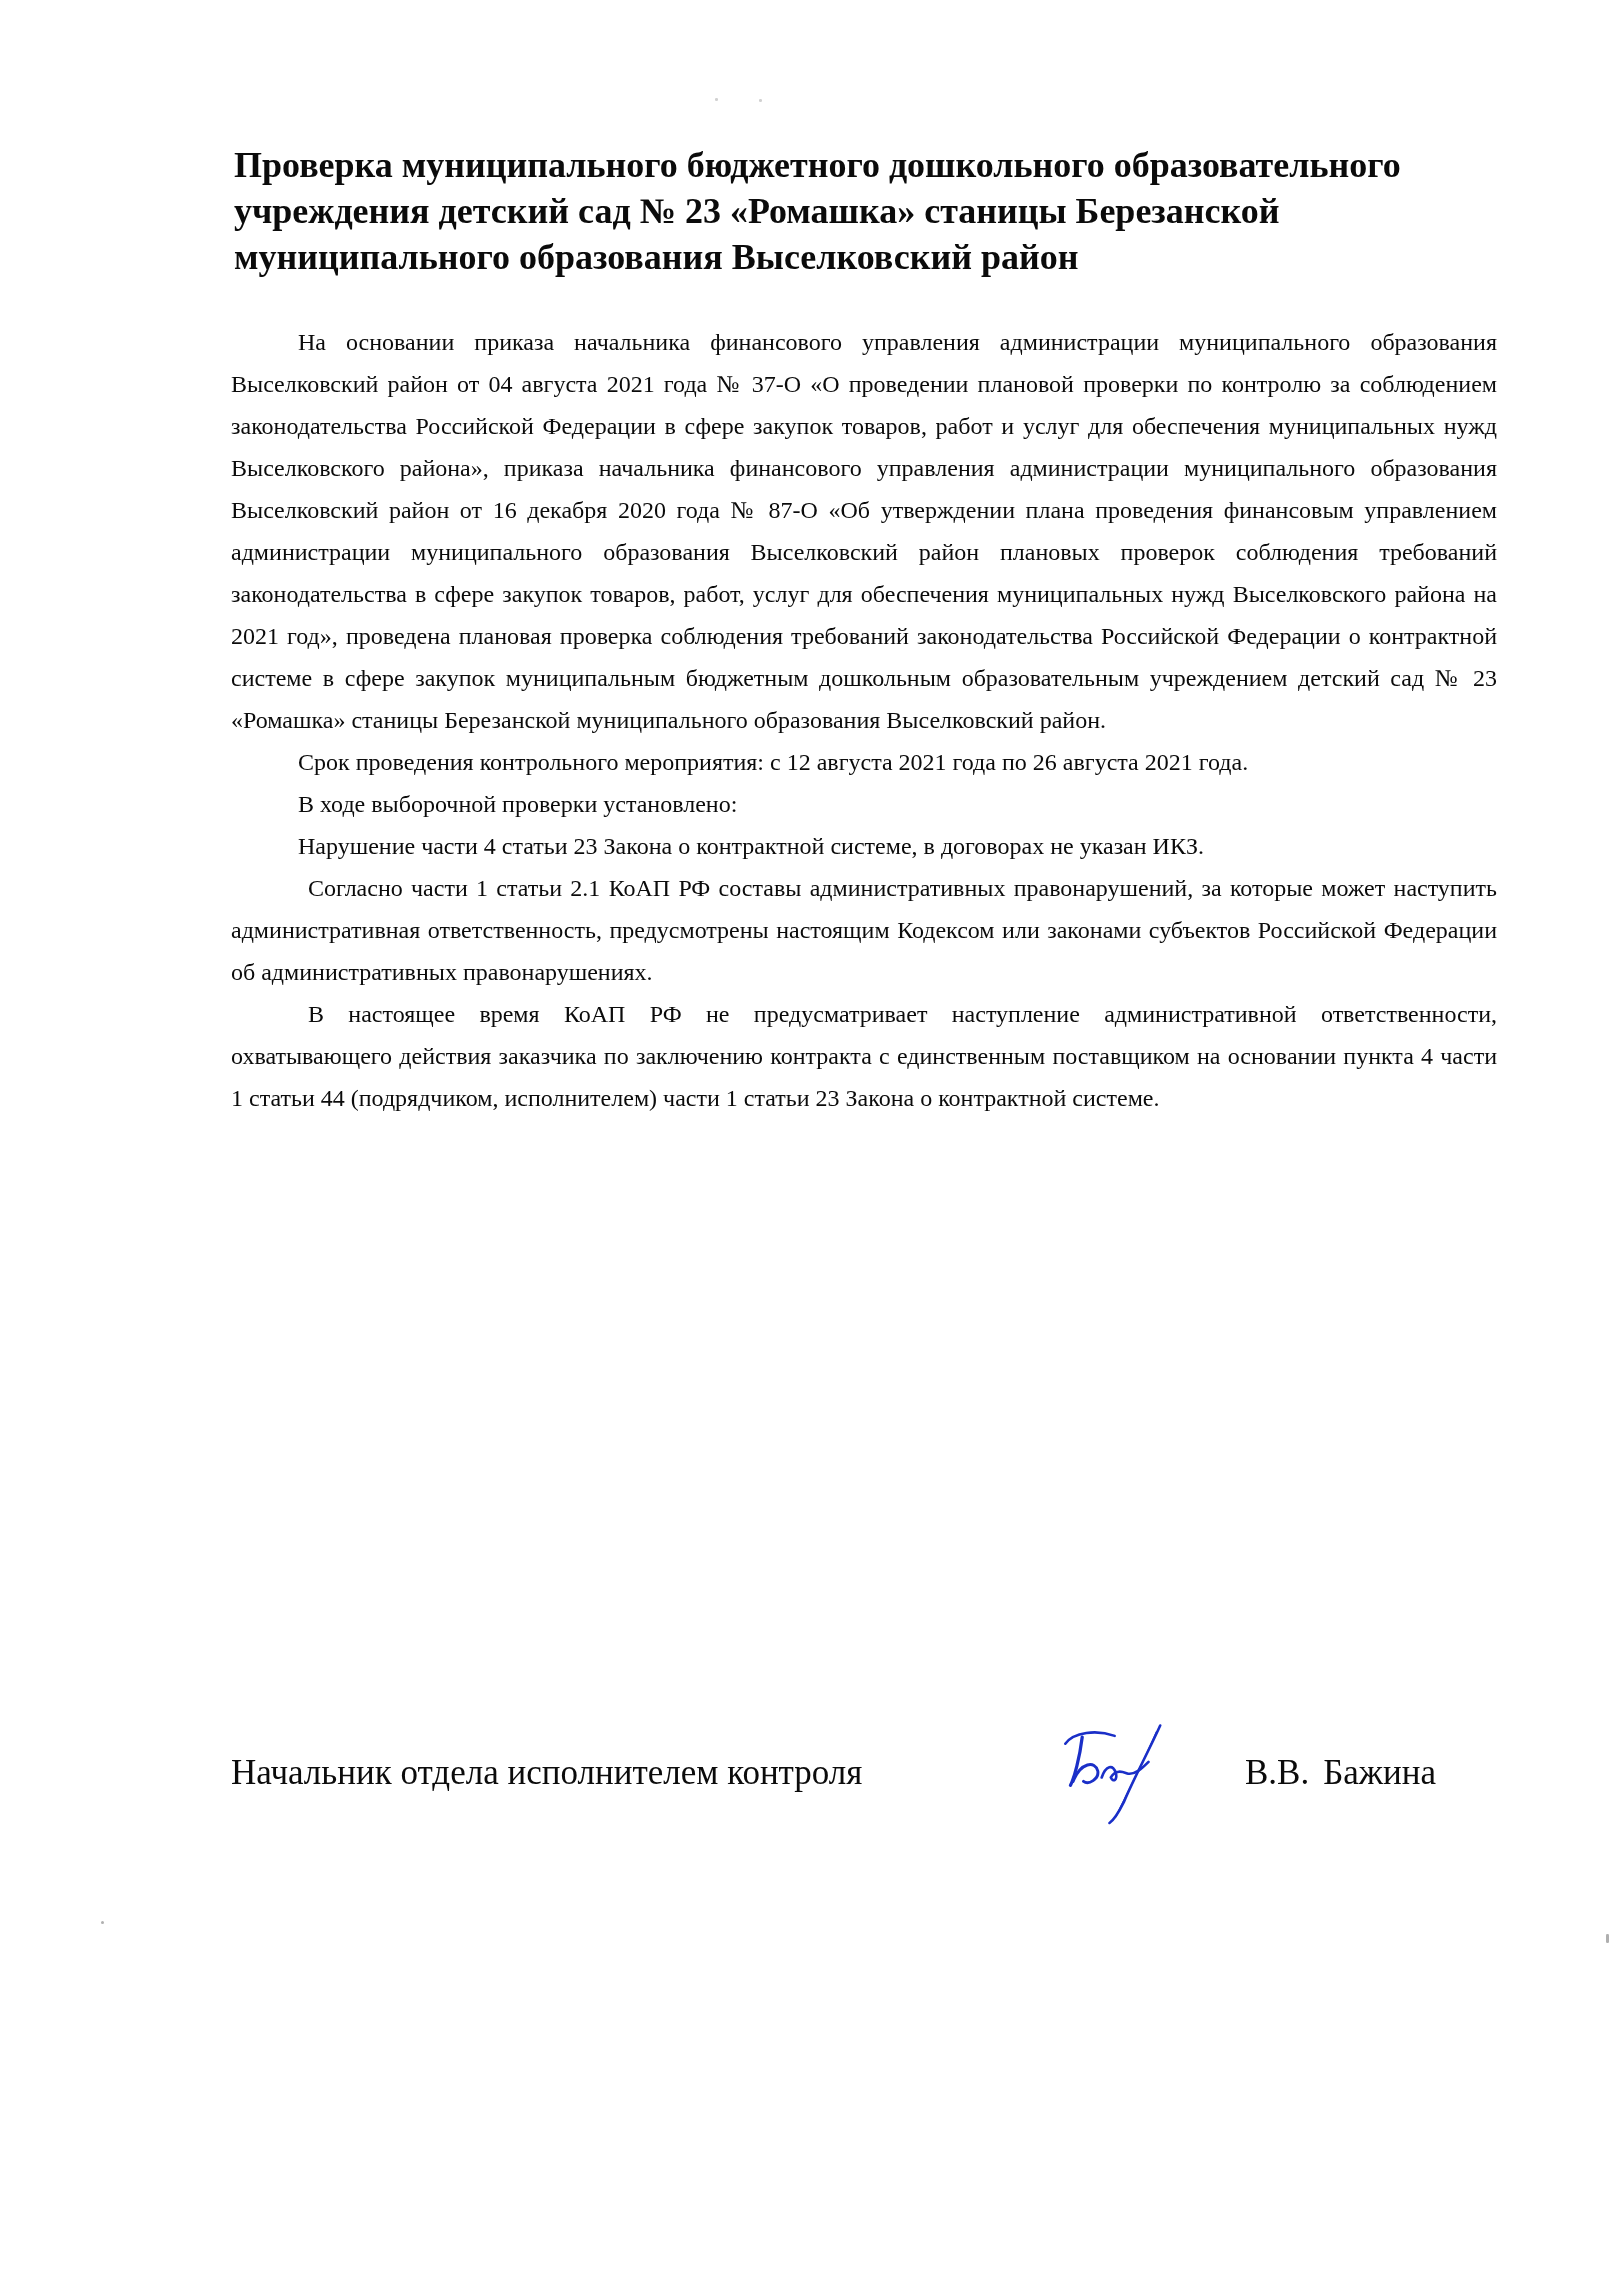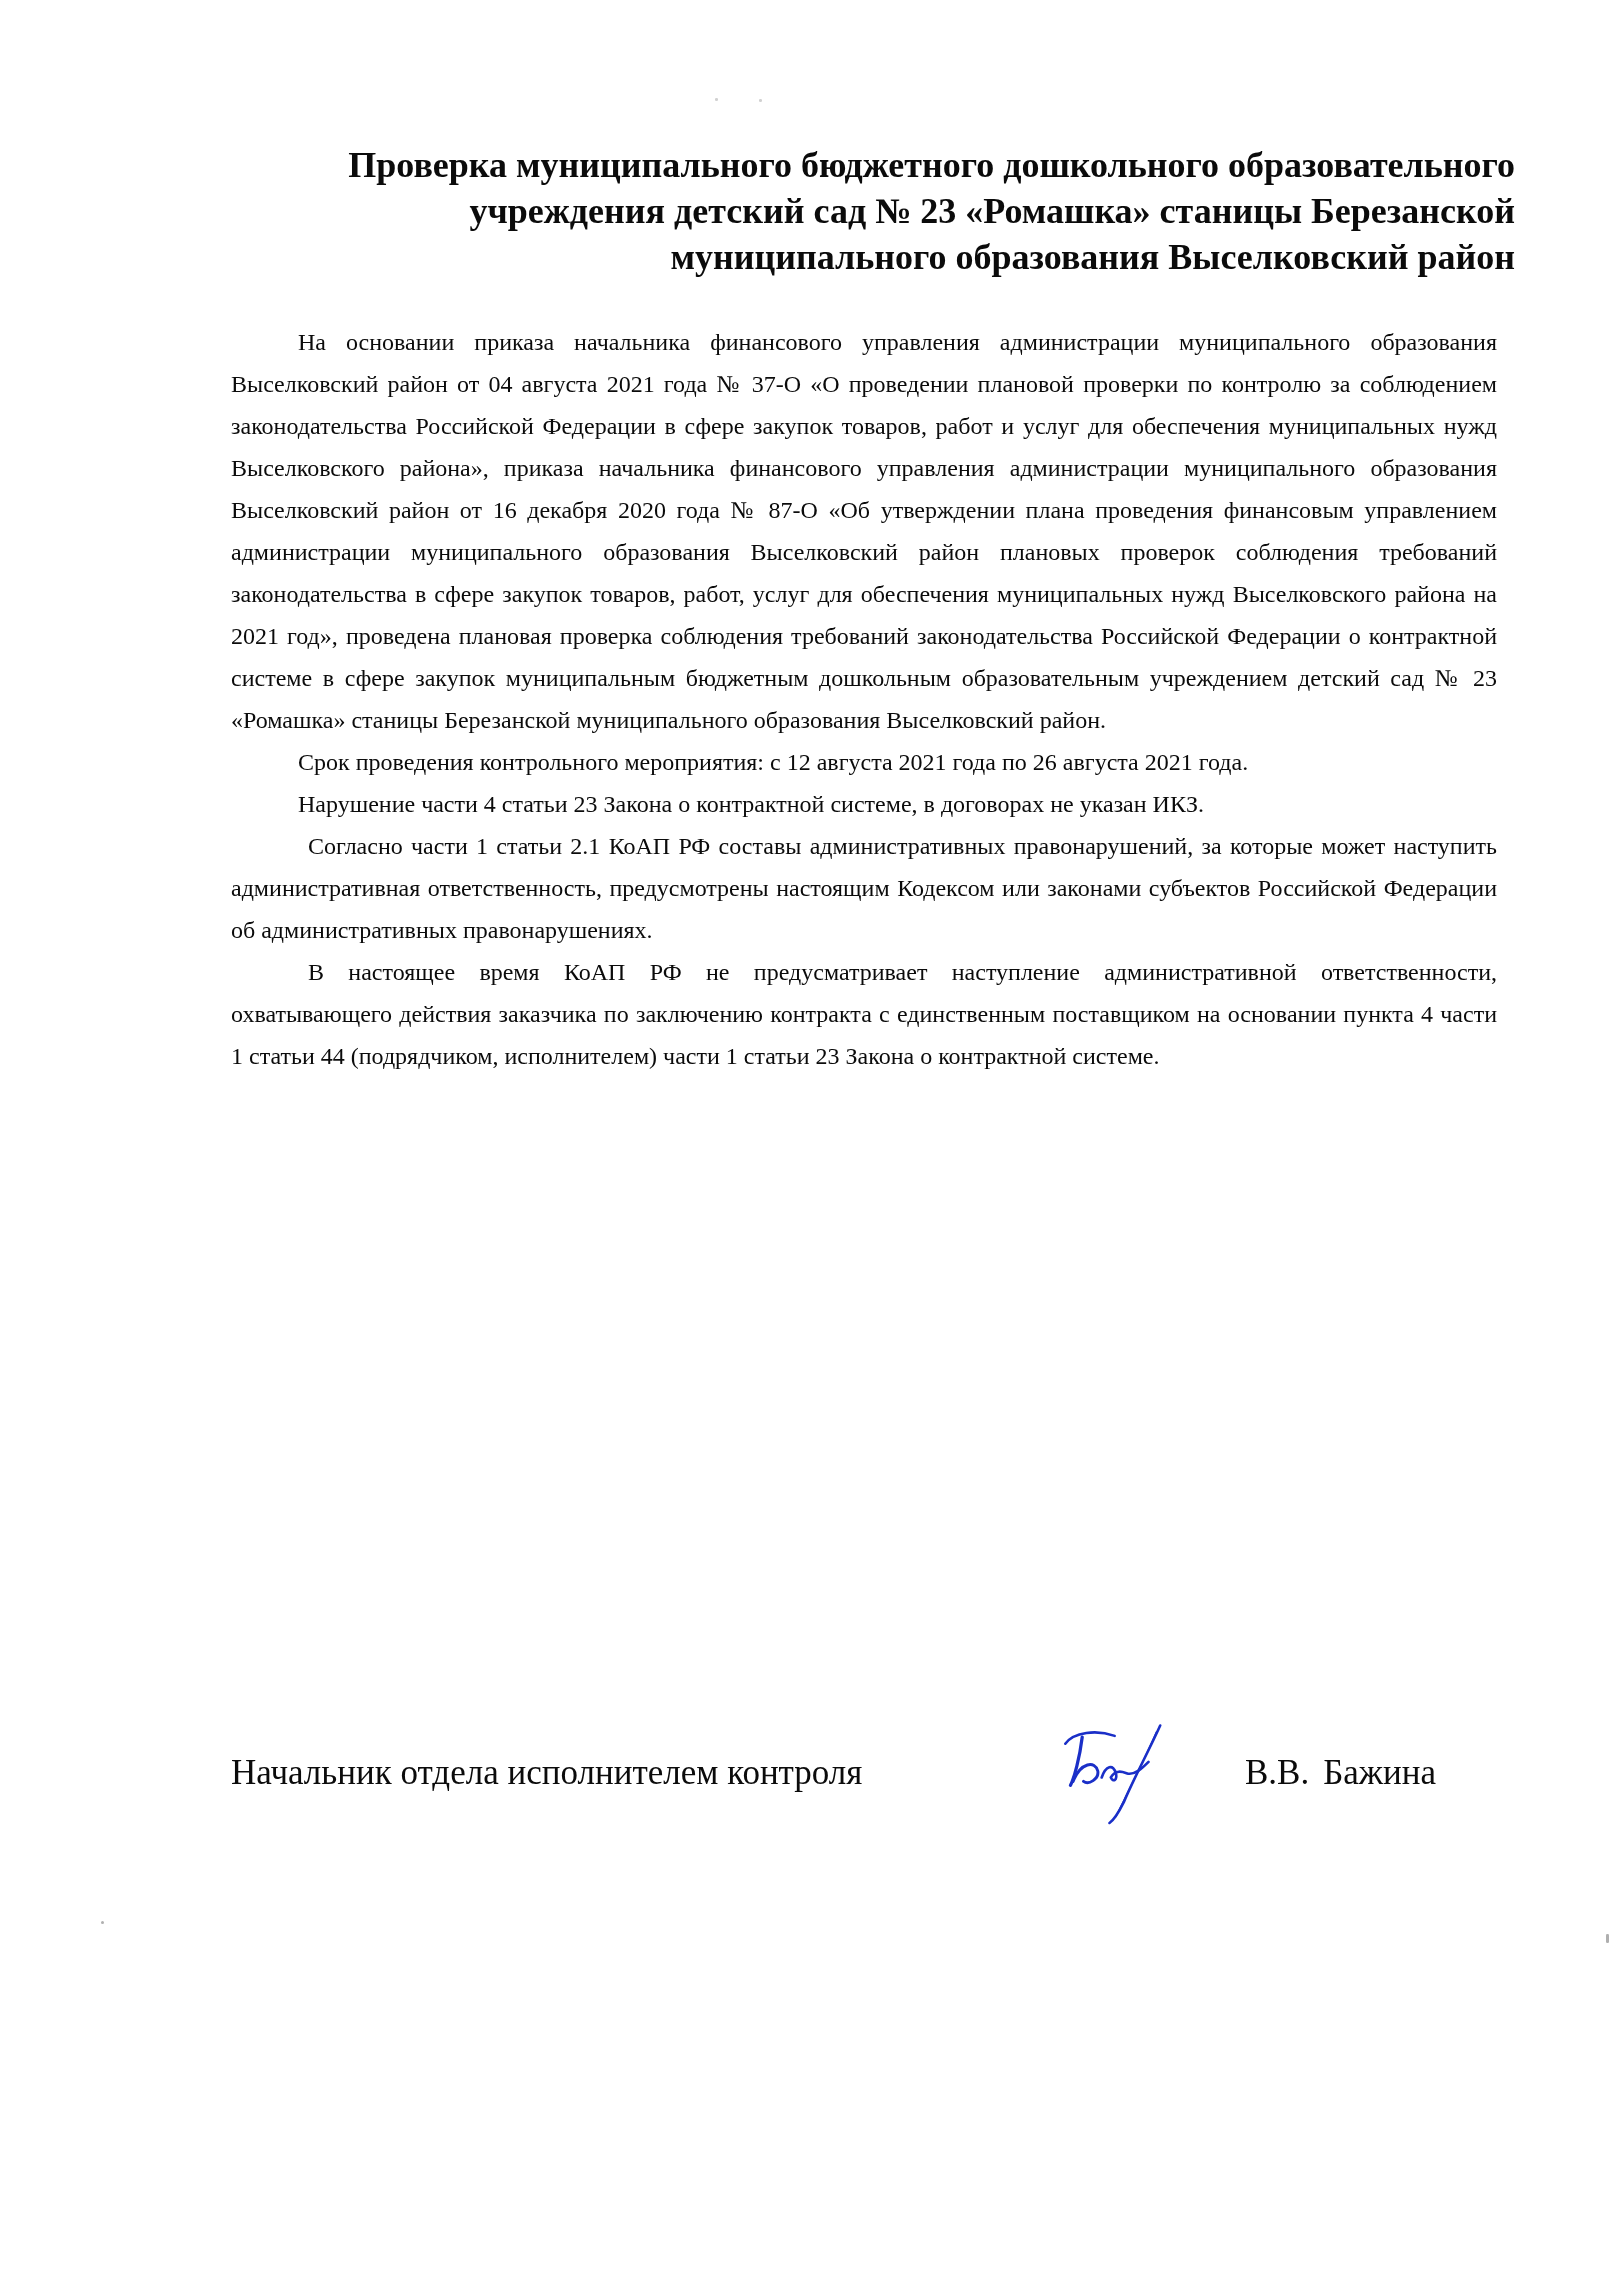--- a/index.html
+++ b/index.html
@@ -20,21 +20,21 @@
       left: 0; top: 0;
       width: 1617px;
       height: 2273px;
       background: #ffffff;
     }
     .title {
       position: absolute;
       left: 234px;
       width: 1281px;
       top: 142px;
-      text-align: right;
+      text-align: left;
       font-weight: bold;
       font-size: 36px;
       line-height: 46px;
       margin: 0;
     }
     .title .tline { display: block; white-space: nowrap; }
     .body {
       position: absolute;
       left: 231px;
       width: 1266px;
@@ -90,20 +90,21 @@
 
   <h1 class="title">
     <span class="tline">Проверка муниципального бюджетного дошкольного образовательного</span>
     <span class="tline">учреждения детский сад № 23 «Ромашка» станицы Березанской</span>
     <span class="tline">муниципального образования Выселковский район</span>
   </h1>
 
   <div class="body">
     <p class="para">На основании приказа начальника финансового управления администрации муниципального образования Выселковский район от 04 августа 2021 года № 37-О «О проведении плановой проверки по контролю за соблюдением законодательства Российской Федерации в сфере закупок товаров, работ и услуг для обеспечения муниципальных нужд Выселковского района», приказа начальника финансового управления администрации муниципального образования Выселковский район от 16 декабря 2020 года № 87-О «Об утверждении плана проведения финансовым управлением администрации муниципального образования Выселковский район плановых проверок соблюдения требований законодательства в сфере закупок товаров, работ, услуг для обеспечения муниципальных нужд Выселковского района на 2021 год», проведена плановая проверка соблюдения требований законодательства Российской Федерации о контрактной системе в сфере закупок муниципальным бюджетным дошкольным образовательным учреждением детский сад № 23 «Ромашка» станицы Березанской муниципального образования Выселковский район.</p>
     <p class="para">Срок проведения контрольного мероприятия: с 12 августа 2021 года по 26 августа 2021 года.</p>
+    <p class="para">В ходе выборочной проверки установлено:</p>
     <p class="para">Нарушение части 4 статьи 23 Закона о контрактной системе, в договорах не указан ИКЗ.</p>
     <p class="para wide-indent">Согласно части 1 статьи 2.1 КоАП РФ составы административных правонарушений, за которые может наступить административная ответственность, предусмотрены настоящим Кодексом или законами субъектов Российской Федерации об административных правонарушениях.</p>
     <p class="para wide-indent">В настоящее время КоАП РФ не предусматривает наступление административной ответственности, охватывающего действия заказчика по заключению контракта с единственным поставщиком на основании пункта 4 части 1 статьи 44 (подрядчиком, исполнителем) части 1 статьи 23 Закона о контрактной системе.</p>
   </div>
 
   <div class="signature-row">
     <span class="sig-position">Начальник отдела исполнителем контроля</span>
     <svg class="sig-mark" viewBox="0 0 200 200">
       <g fill="none" stroke="#1a2fc8" stroke-linecap="round" stroke-linejoin="round">
         <path d="M22 58 C 35 40, 70 36, 98 46" stroke-width="4" stroke="#1a2fc8"></path>

